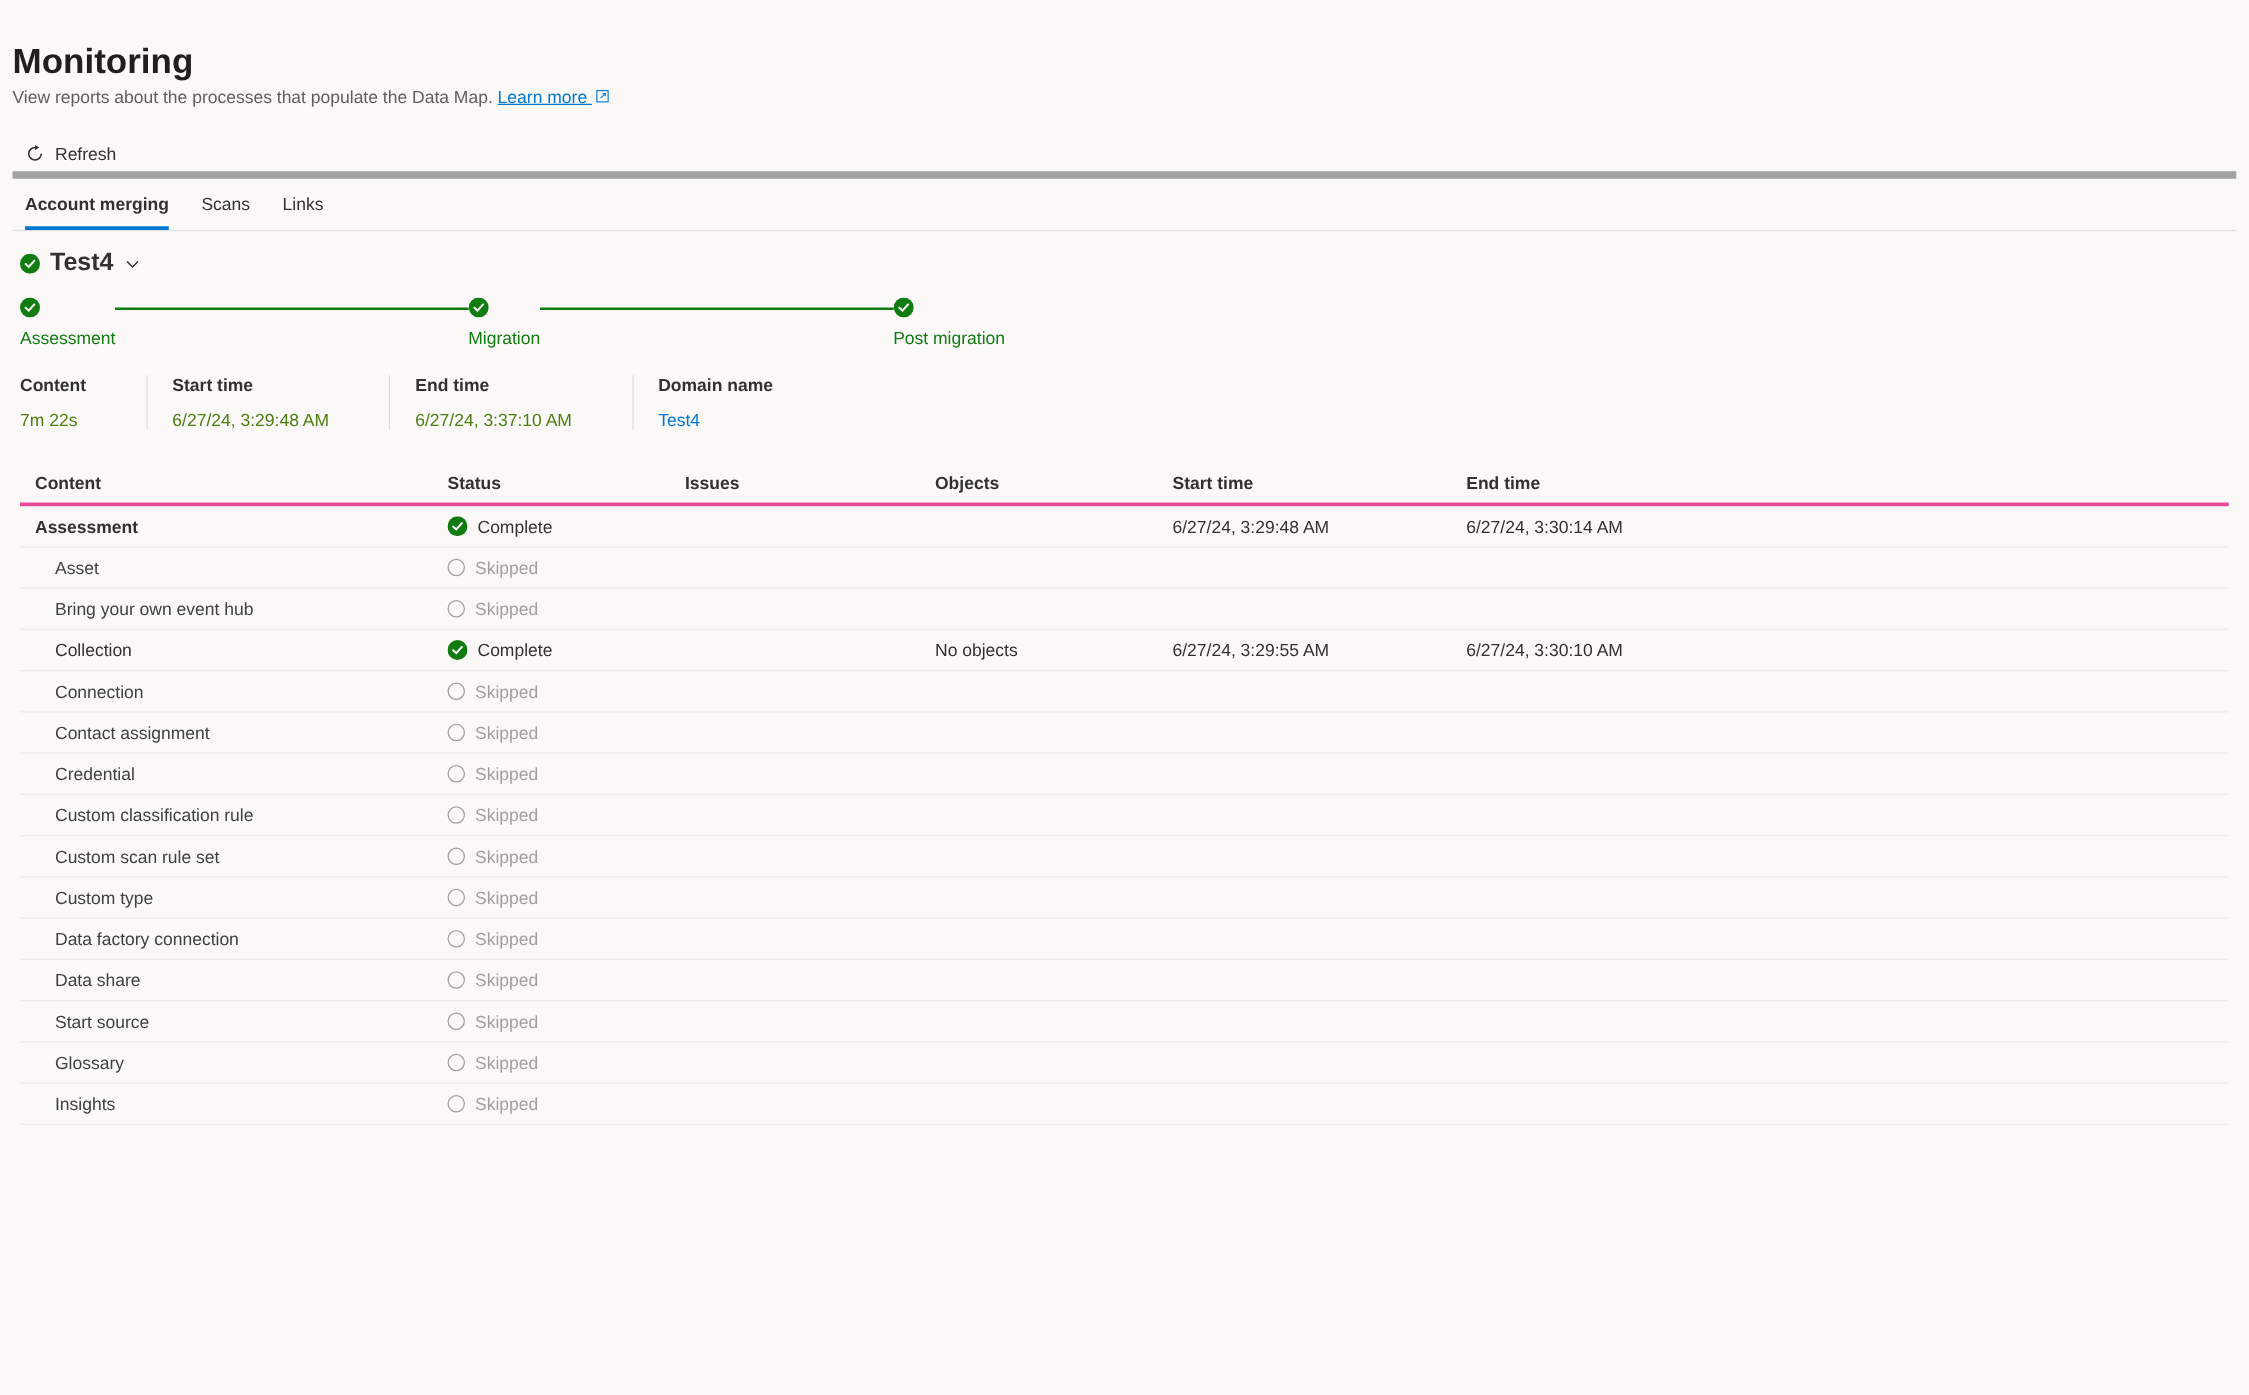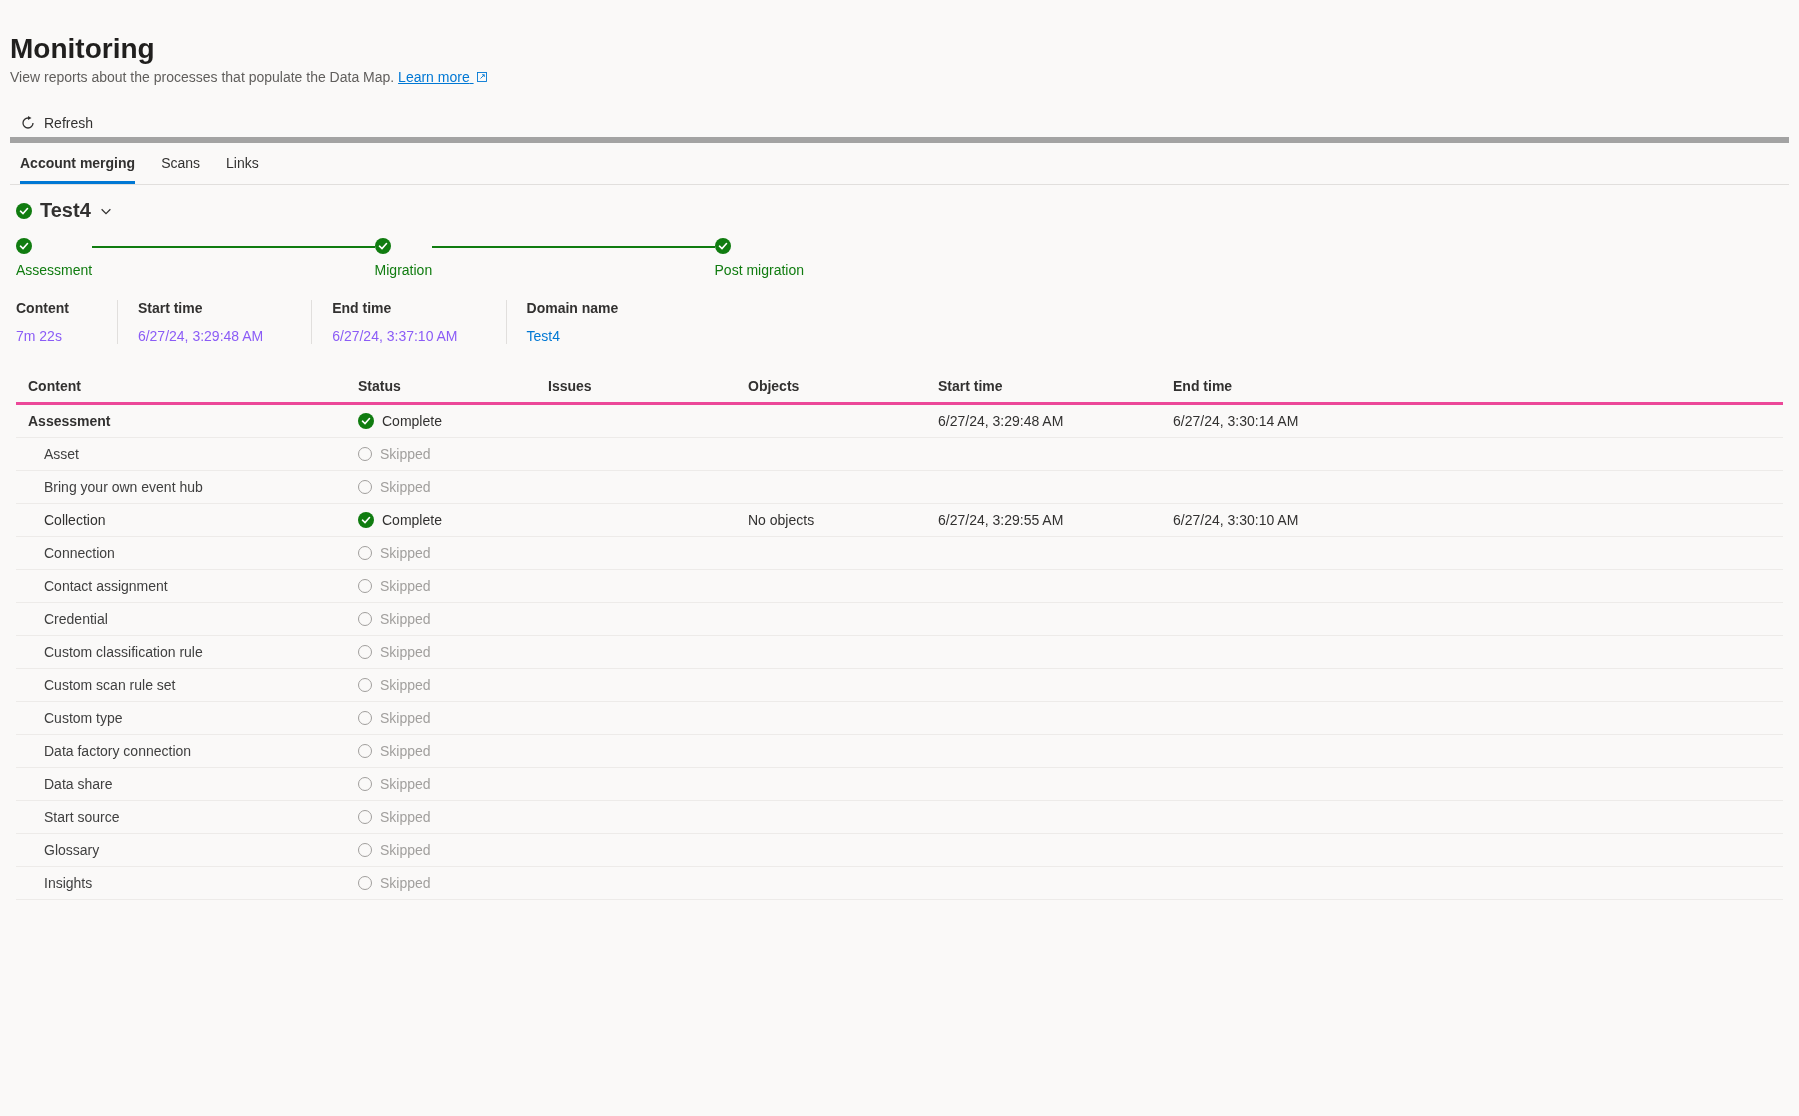--- a/index.html
+++ b/index.html
@@ -121,21 +121,21 @@
   .meta-block:first-child { padding-left: 0; }
   .meta-block:last-child { border-right: none; }
   .meta-label {
     font-size: 14px;
     font-weight: 600;
     color: #323130;
     margin-bottom: 12px;
   }
   .meta-value {
     font-size: 14px;
-    color: #8b5cf6;
+    color: #4d7c0f;
   }
   .meta-value.link { color: #0078d4; cursor: pointer; }
   .table {
     padding: 0 6px;
   }
   .thead, .trow {
     display: grid;
     grid-template-columns: 330px 190px 200px 190px 235px 1fr;
     align-items: center;
     padding: 8px 12px;

